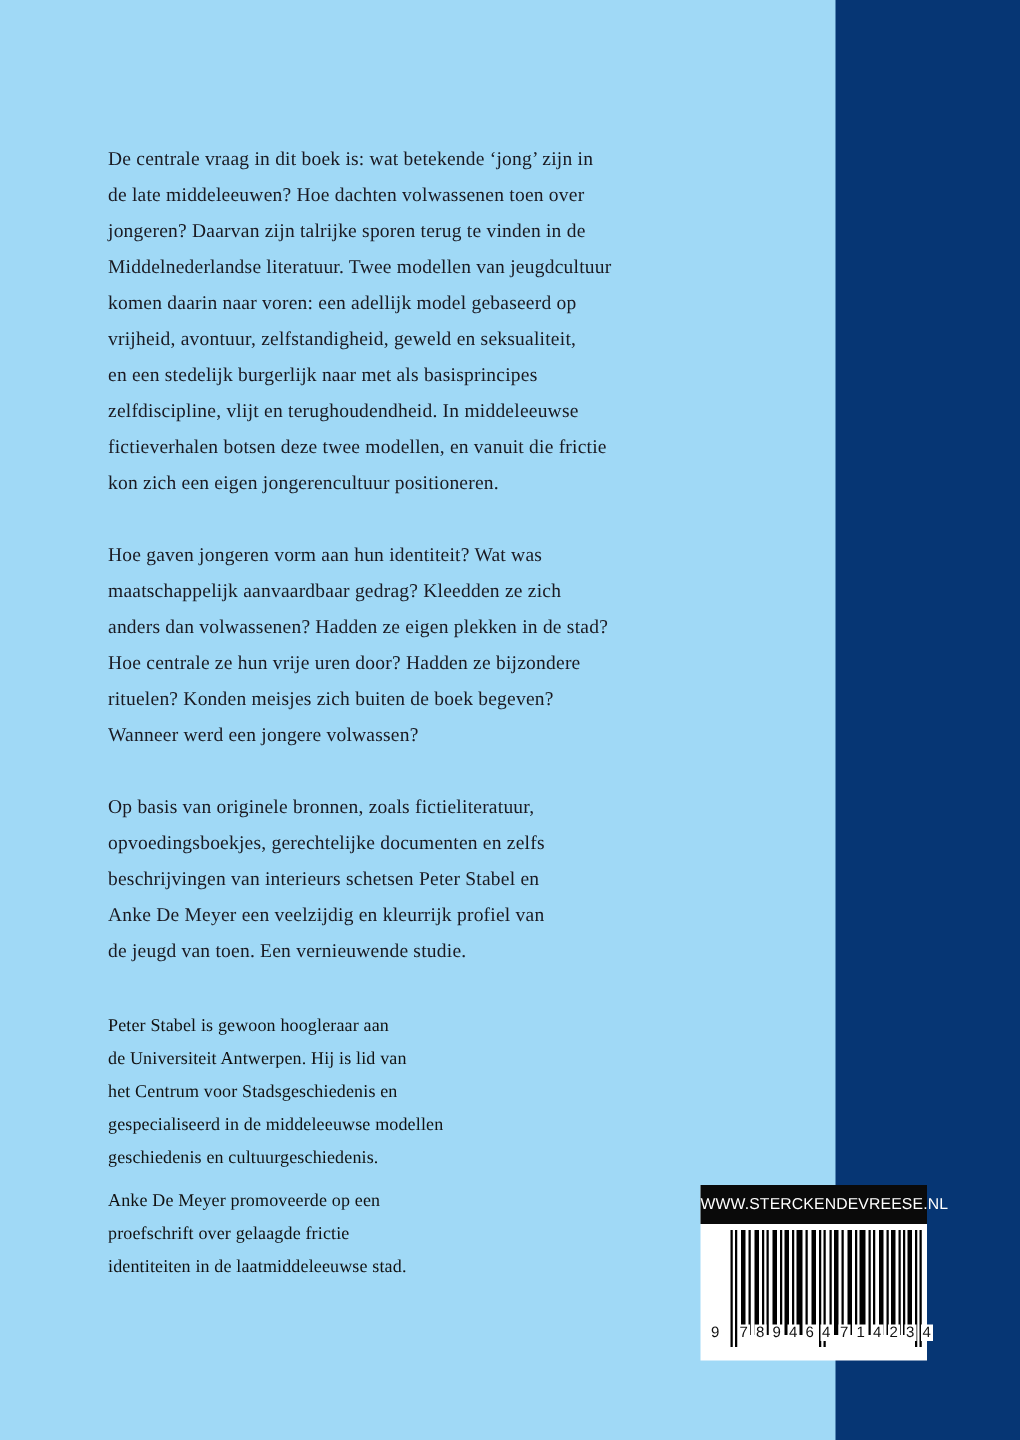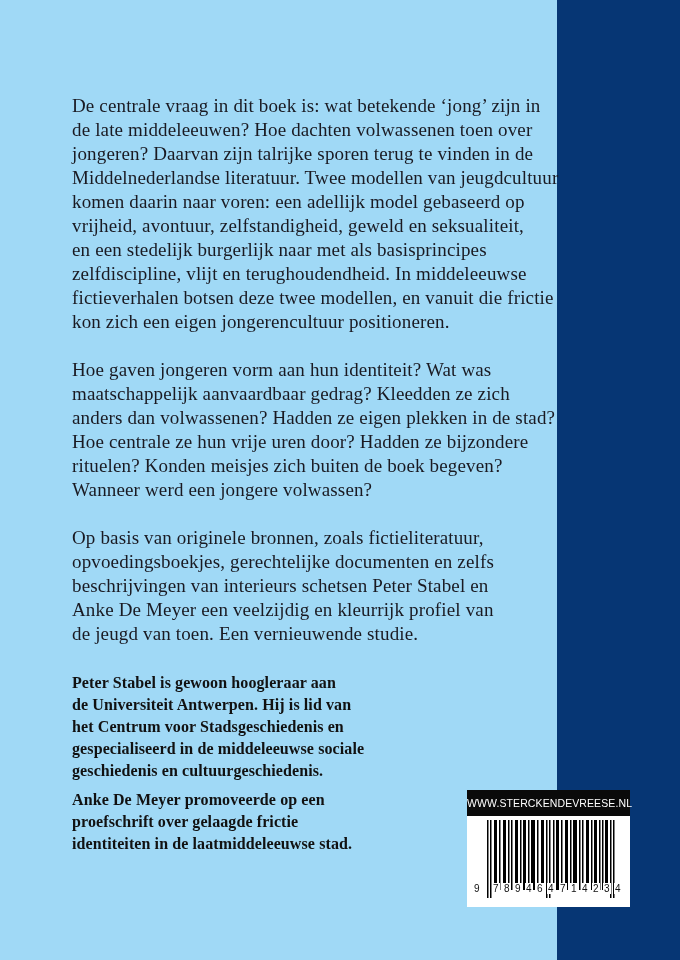--- a/index.html
+++ b/index.html
@@ -11,35 +11,35 @@
       position: absolute; left: 557px; top: 0; width: 123px; height: 960px;
       background: #063674;
     }
     .content {
       position: absolute; left: 72px; top: 94px; width: 480px;
       color: #1a1a22;
       font-family: "DejaVu Serif", "Liberation Serif", serif;
     }
     .para {
       font-family: "Liberation Serif", "DejaVu Serif", serif;
-      font-size: 19px; line-height: 24px; margin: 0 0 24px 0;
+      font-size: 13px; line-height: 24px; margin: 0 0 24px 0;
       letter-spacing: 0.15px;
     }
     .para .ln { display: block; white-space: nowrap; }
     .bio {
       font-family: "Liberation Serif", serif;
-      font-weight: bold; font-size: 16px; line-height: 22px;
+      font-weight: normal; font-size: 12px; line-height: 22px;
       margin: 0 0 7px 0;
       letter-spacing: 0.1px;
     }
     .bio .ln { display: block; white-space: nowrap; }
     .bios { position: absolute; left: 72px; top: 672px; color: #111; }
 
     .barcode-box {
-      position: absolute; left: 467px; top: 790px; width: 163px; height: 117px;
+      position: absolute; left: 467px; top: 790px; width: 151px; height: 117px;
       background: #ffffff;
     }
     .barcode-banner {
       height: 26px; background: #0a0a0a; color: #ffffff;
       font-family: "Liberation Sans", "DejaVu Sans", sans-serif;
       font-size: 10.5px; line-height: 26px; text-align: center;
       letter-spacing: 0.1px;
     }
     .bars {
       position: absolute; left: 8px; top: 30px; width: 146px; height: 78px;
@@ -84,21 +84,21 @@
     <span class="ln">Anke De Meyer een veelzijdig en kleurrijk profiel van</span>
     <span class="ln">de jeugd van toen. Een vernieuwende studie.</span>
   </p>
 </div>
 
 <div class="bios">
   <p class="bio">
     <span class="ln">Peter Stabel is gewoon hoogleraar aan</span>
     <span class="ln">de Universiteit Antwerpen. Hij is lid van</span>
     <span class="ln">het Centrum voor Stadsgeschiedenis en</span>
-    <span class="ln">gespecialiseerd in de middeleeuwse sociale</span>
+    <span class="ln">gespecialiseerd in de middeleeuwse modellen</span>
     <span class="ln">geschiedenis en cultuurgeschiedenis.</span>
   </p>
   <p class="bio">
     <span class="ln">Anke De Meyer promoveerde op een</span>
     <span class="ln">proefschrift over gelaagde frictie</span>
     <span class="ln">identiteiten in de laatmiddeleeuwse stad.</span>
   </p>
 </div>
 
 <div class="barcode-box">

